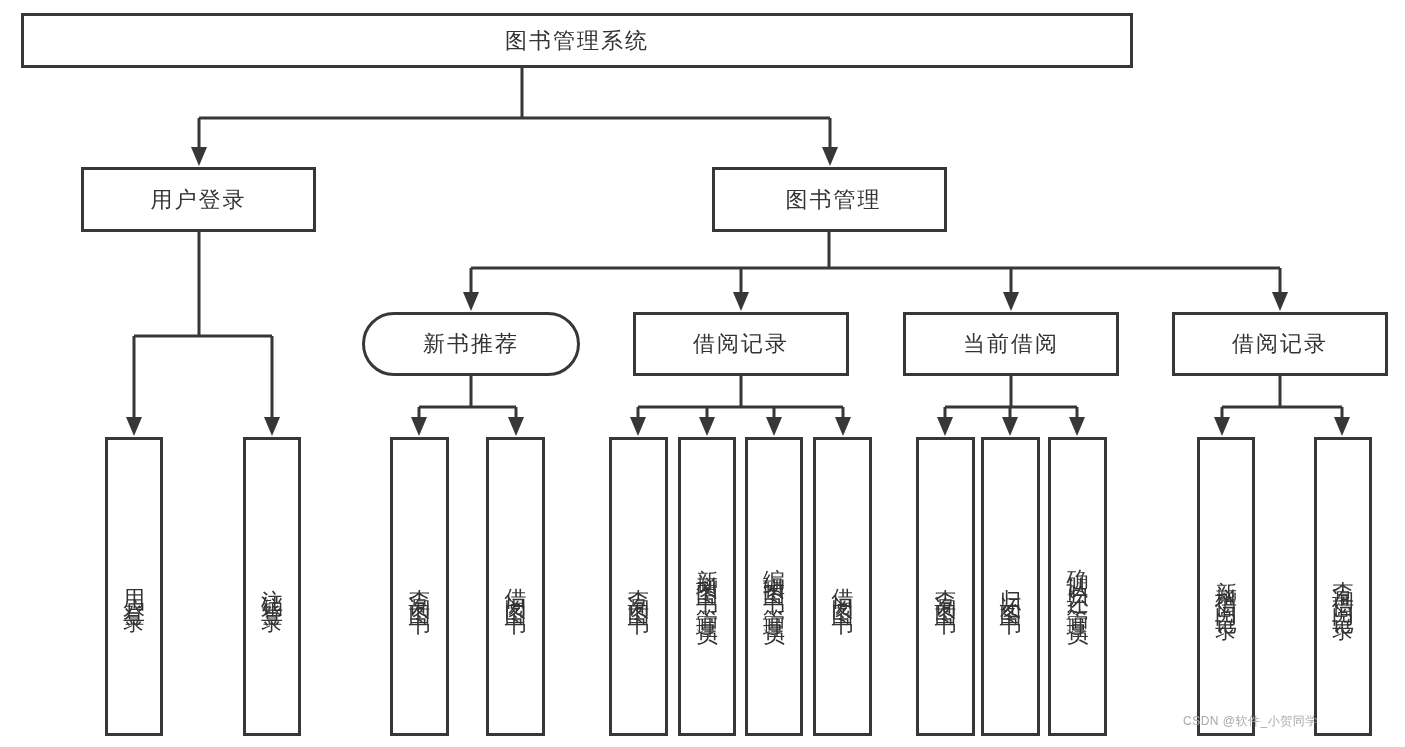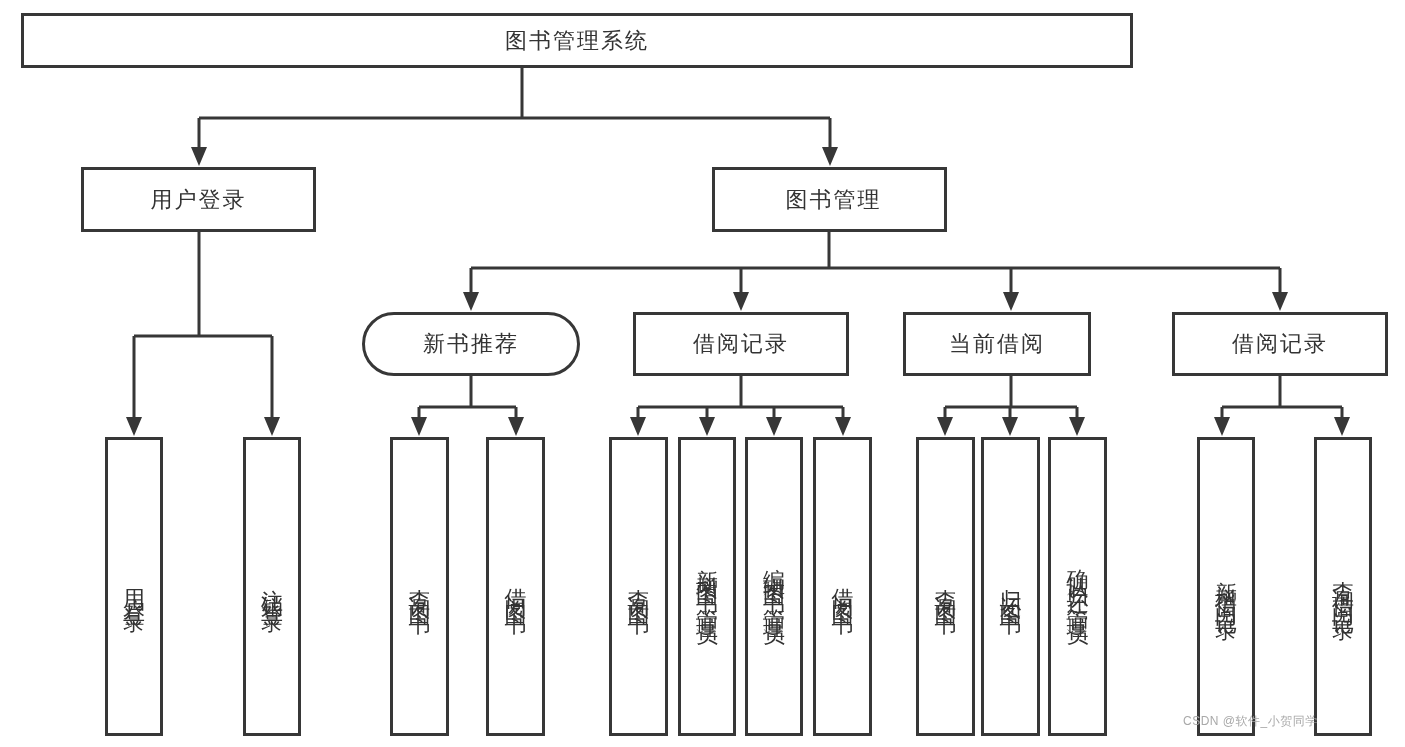--- a/index.html
+++ b/index.html
@@ -92,21 +92,21 @@
     </g>
   </svg>
 
   <div class="hnode" style="left:21px; top:13px; width:1112px; height:55px;">图书管理系统</div>
 
   <div class="hnode" style="left:81px; top:167px; width:235px; height:65px;">用户登录</div>
   <div class="hnode" style="left:712px; top:167px; width:235px; height:65px;padding-left:8px;">图书管理</div>
 
   <div class="hnode" style="left:362px; top:312px; width:218px; height:64px;border-radius:32px;">新书推荐</div>
   <div class="hnode" style="left:633px; top:312px; width:216px; height:64px;">借阅记录</div>
-  <div class="hnode" style="left:903px; top:312px; width:188px; height:64px;">当前借阅</div>
+  <div class="hnode" style="left:903px; top:312px; width:216px; height:64px;">当前借阅</div>
   <div class="hnode" style="left:1172px; top:312px; width:216px; height:64px;">借阅记录</div>
 
   <div class="vnode" style="left:105px; top:437px; width:58px; height:299px;">用户登录</div>
   <div class="vnode" style="left:243px; top:437px; width:58px; height:299px;">注销登录</div>
 
   <div class="vnode" style="left:390px; top:437px; width:59px; height:299px;">查询图书</div>
   <div class="vnode" style="left:486px; top:437px; width:59px; height:299px;">借阅图书</div>
 
   <div class="vnode" style="left:609px; top:437px; width:59px; height:299px;">查询图书</div>
   <div class="vnode" style="left:678px; top:437px; width:58px; height:299px;">新增图书（管理员）</div>

